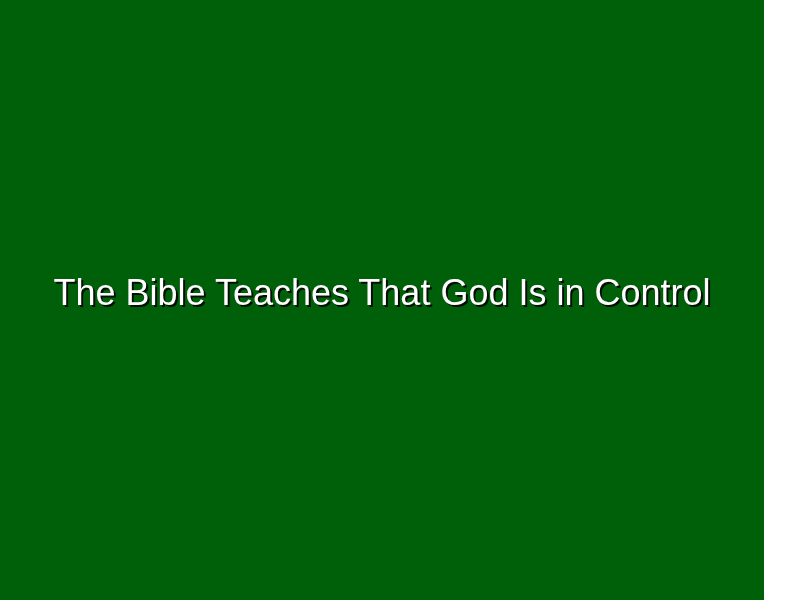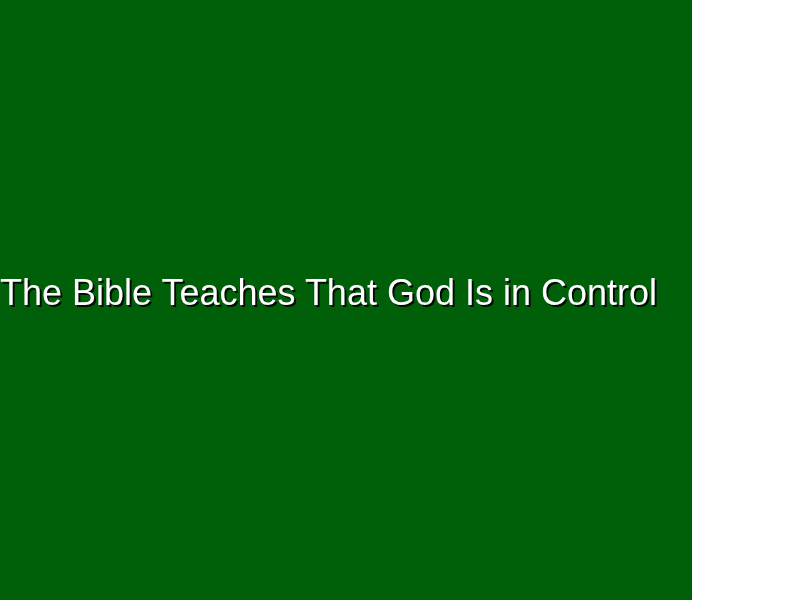--- a/index.html
+++ b/index.html
@@ -8,25 +8,26 @@
     padding: 0;
   }
   body {
     width: 800px;
     height: 600px;
     overflow: hidden;
     font-family: "Liberation Sans", sans-serif;
   }
   .banner {
     position: relative;
-    width: 692px;
+    width: 764px;
     height: 600px;
     background-color: #006009;
     display: flex;
     align-items: center;
+    justify-content: center;
     box-sizing: border-box;
   }
   .banner-title {
     font-family: "Liberation Sans", sans-serif;
     font-size: 36px;
     font-weight: 400;
     line-height: 1.2;
     color: #ffffff;
     text-align: center;
     letter-spacing: 0px;

